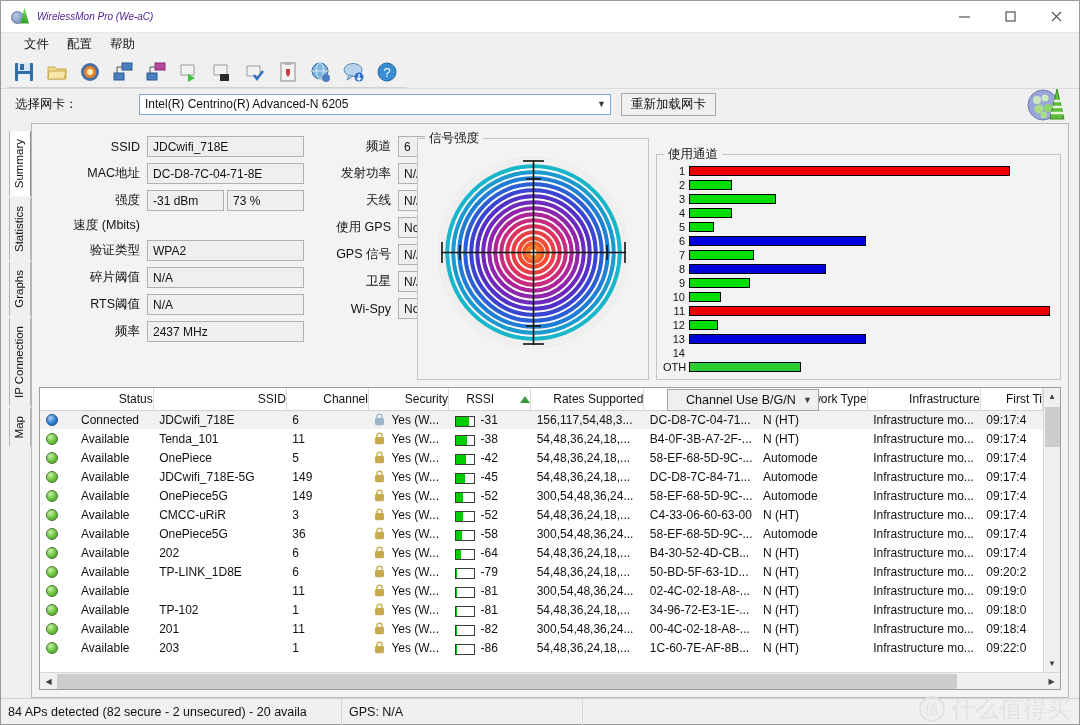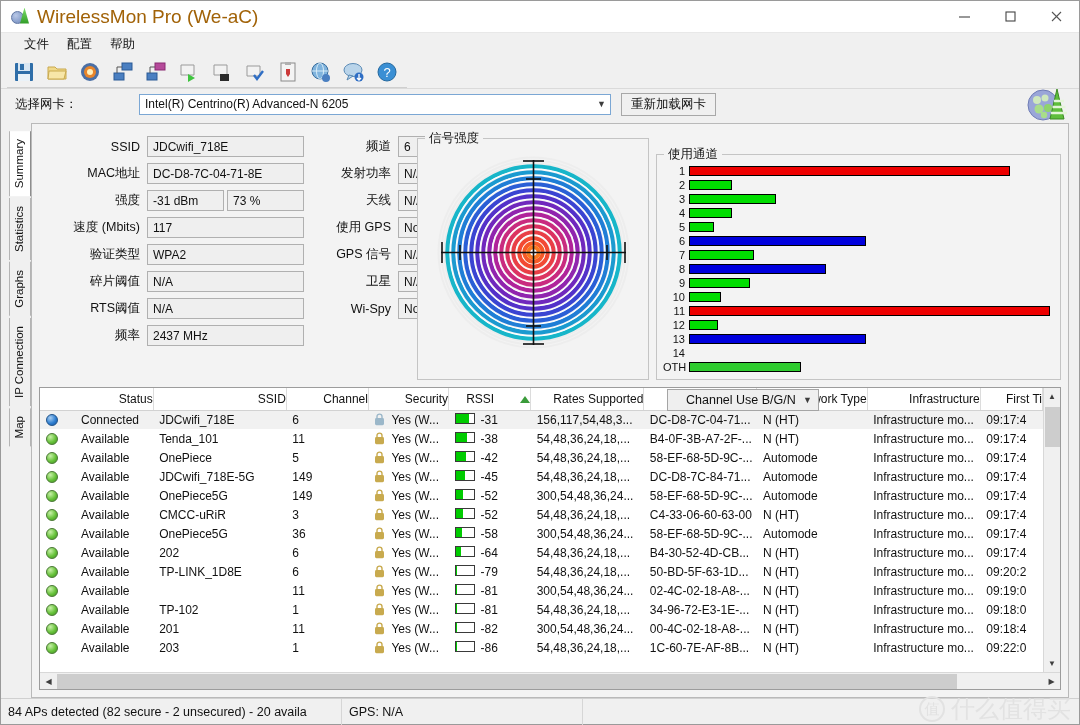--- a/index.html
+++ b/index.html
@@ -35,22 +35,23 @@
     border-radius: 50%;
     background: radial-gradient(circle at 35% 32%, #b9c8e6 0%, #8ea4cf 55%, #6f86b5 100%);
     border: 1px solid #5f76a3;
   }
   .title-icon .g2 {
     position: absolute; right: 0; top: 0px; width: 9px; height: 16px;
     background: linear-gradient(180deg,#7ede6a 0%,#2f9b26 100%);
     clip-path: polygon(50% 0,100% 100%,0 100%);
   }
   .title-text {
-    font-size: 19px; color: #a16207; flex: 1;
+    font-size: 10px; color: #4c1d95; flex: 1;
     font-family: "Liberation Sans", sans-serif;
+    font-style: italic;
   }
   .wbtns { display: flex; height: 32px; }
   .wbtn {
     width: 46px; height: 32px;
     display: flex; align-items: center; justify-content: center;
     color: #3a3a3a;
   }
   .wbtn svg { display: block; }
 
   
@@ -242,21 +243,21 @@
     width: 12px; height: 12px; border-radius: 50%; flex: none;
     border: 1px solid #4e7a3a;
     background: radial-gradient(circle at 34% 30%, #c8f0a8 0%, #67c23a 55%, #3f9220 100%);
   }
   .dot.blue {
     border-color: #24568c;
     background: radial-gradient(circle at 34% 30%, #a8cdf0 0%, #2f7fd1 55%, #15539c 100%);
   }
   .sec-cell { display: flex; align-items: center; gap: 6px; }
   .lock { width: 11px; height: 13px; flex: none; }
-  .rssi-cell { display: flex; align-items: flex-start; gap: 6px; }
+  .rssi-cell { display: flex; align-items: flex-end; gap: 6px; }
   .meter {
     width: 20px; height: 11px; flex: none;
     border: 1px solid #3a3a3a; background: #fff;
     position: relative;
   }
   .meter > i {
     position: absolute; left: 0; top: 0; bottom: 0;
     background: #00cc00; display: block;
   }
   .sort-arrow {
@@ -482,21 +483,20 @@
                 <div class="flabel">MAC地址</div>
                 <div class="fin">DC-D8-7C-04-71-8E</div>
               </div>
               <div class="frow">
                 <div class="flabel">强度</div>
                 <div class="fin half">-31 dBm</div>
                 <div class="fin half">73 %</div>
               </div>
               <div class="frow">
                 <div class="flabel">速度 (Mbits)</div>
-                <div class="fin">117</div>
               </div>
               <div class="frow">
                 <div class="flabel">验证类型</div>
                 <div class="fin">WPA2</div>
               </div>
               <div class="frow">
                 <div class="flabel">碎片阈值</div>
                 <div class="fin">N/A</div>
               </div>
               <div class="frow">

